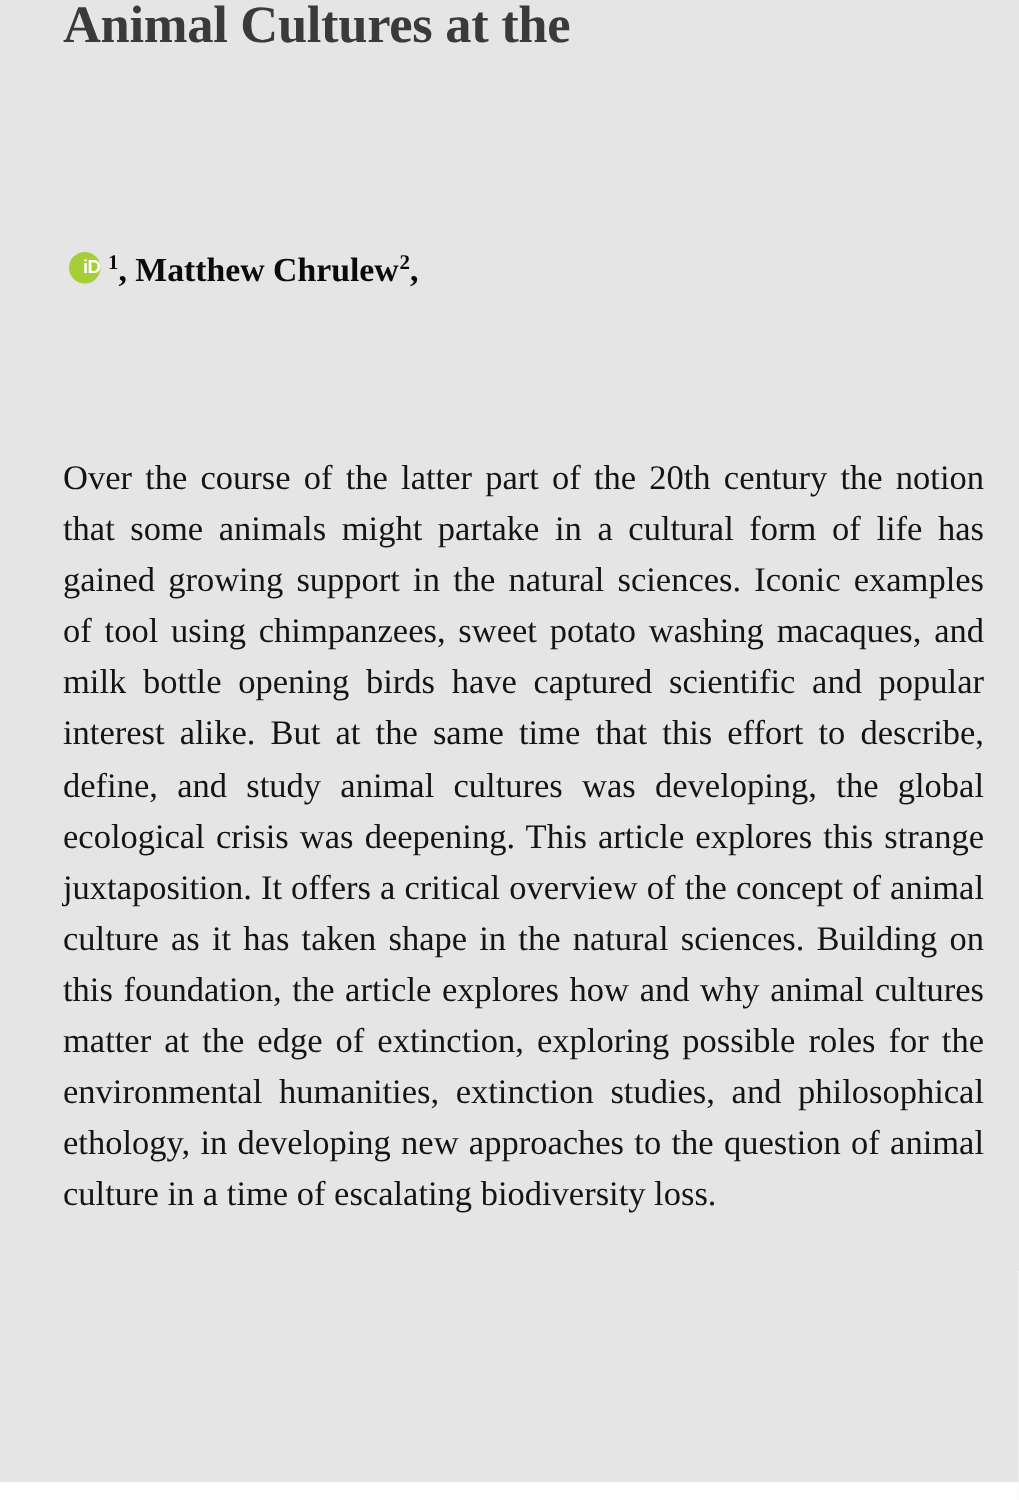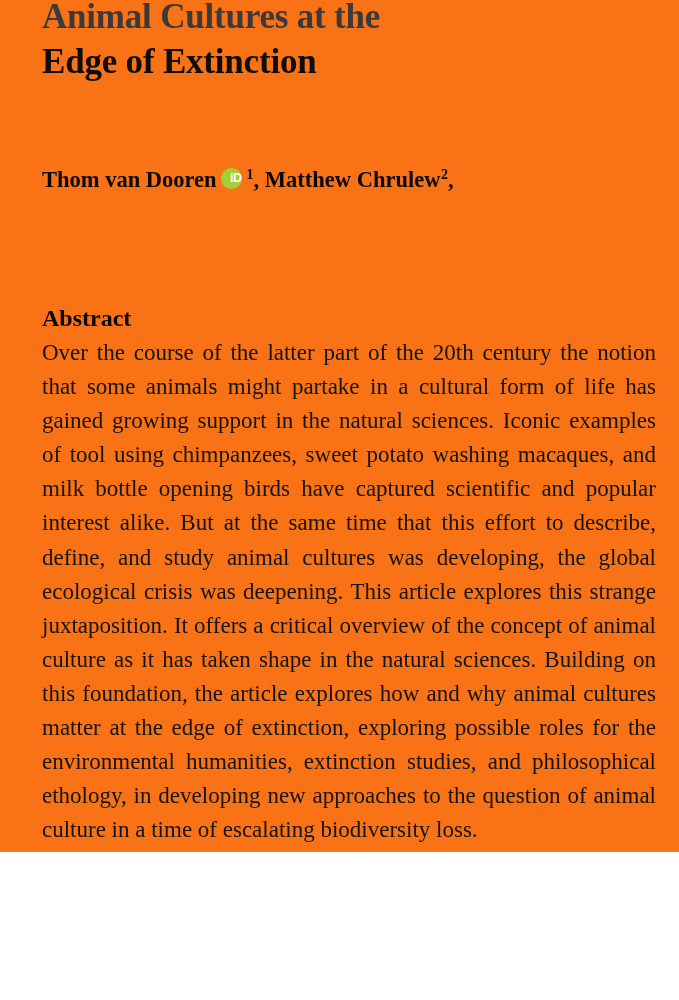--- a/index.html
+++ b/index.html
@@ -16,22 +16,22 @@
     font-family: "Liberation Serif", "DejaVu Serif", serif;
     color: #000000;
     -webkit-font-smoothing: antialiased;
   }
 
   .page {
     position: absolute;
     left: 0;
     top: 0;
     width: 679px;
-    height: 852px;
-    background: #f97316;
+    height: 988px;
+    background: #e5e5e5;
   }
 
   
   .title-block {
     position: absolute;
     left: 42px;
     top: -6px;
     width: 614px;
   }
   .title-line {
@@ -122,26 +122,24 @@
     hyphens: none;
   }
 </style>
 </head>
 <body>
 
 <div class="page">
 
   <div class="title-block">
     <div class="title-line line-1">Animal Cultures at the</div>
-    <div class="title-line line-2">Edge of Extinction</div>
   </div>
 
   <div class="authors-block">
-    <div class="author-line"><span>Thom van Dooren</span><span class="orcid-badge"><span class="orcid-id">iD</span></span><sup class="aff spaced">1</sup><span>, Matthew Chrulew</span><sup class="aff">2</sup><span>,</span></div>
+    <div class="author-line"><span class="orcid-badge"><span class="orcid-id">iD</span></span><sup class="aff spaced">1</sup><span>, Matthew Chrulew</span><sup class="aff">2</sup><span>,</span></div>
 
   </div>
 
   <div class="abstract-block">
-    <div class="abstract-heading">Abstract</div>
     <div class="abstract-body">Over the course of the latter part of the 20th century the notion that some animals might partake in a cultural form of life has gained growing support in the natural sciences. Iconic examples of tool using chimpanzees, sweet potato washing macaques, and milk bottle opening birds have captured scientific and popular interest alike. But at the same time that this effort to describe, define, and study animal cultures was developing, the global ecological crisis was deepening. This article explores this strange juxtaposition. It offers a critical overview of the concept of animal culture as it has taken shape in the natural sciences. Building on this foundation, the article explores how and why animal cultures matter at the edge of extinction, exploring possible roles for the environmental humanities, extinction studies, and philosophical ethology, in developing new approaches to the question of animal culture in a time of escalating biodiversity loss.</div>
   </div>
 
 </div>
 
 </body></html>

